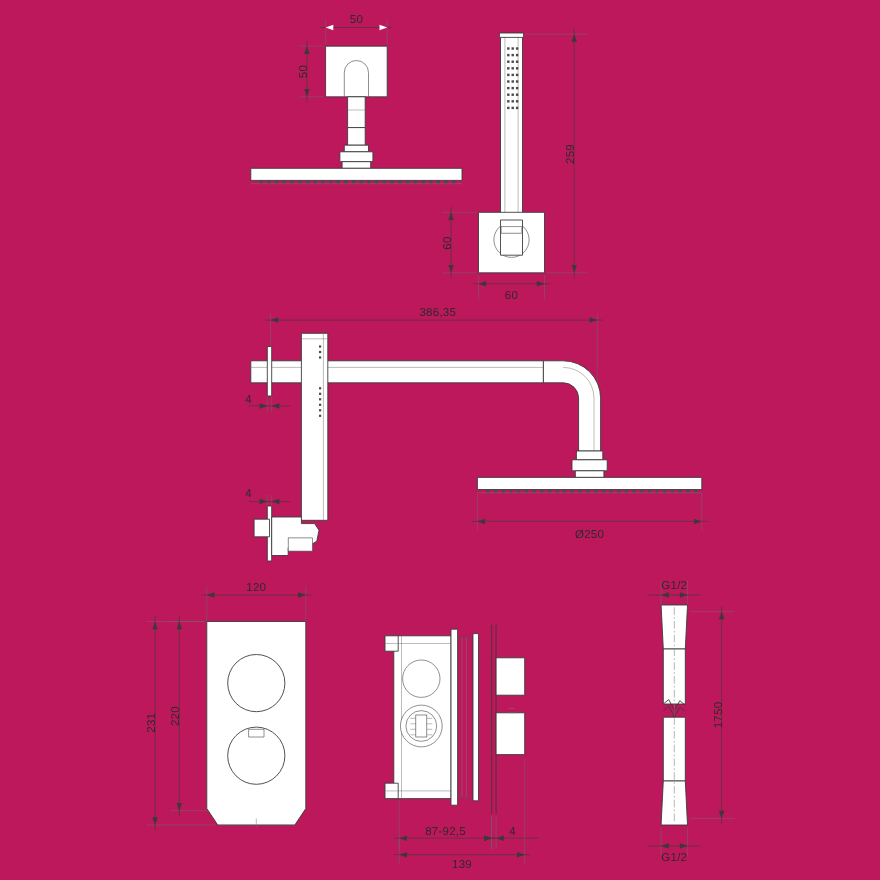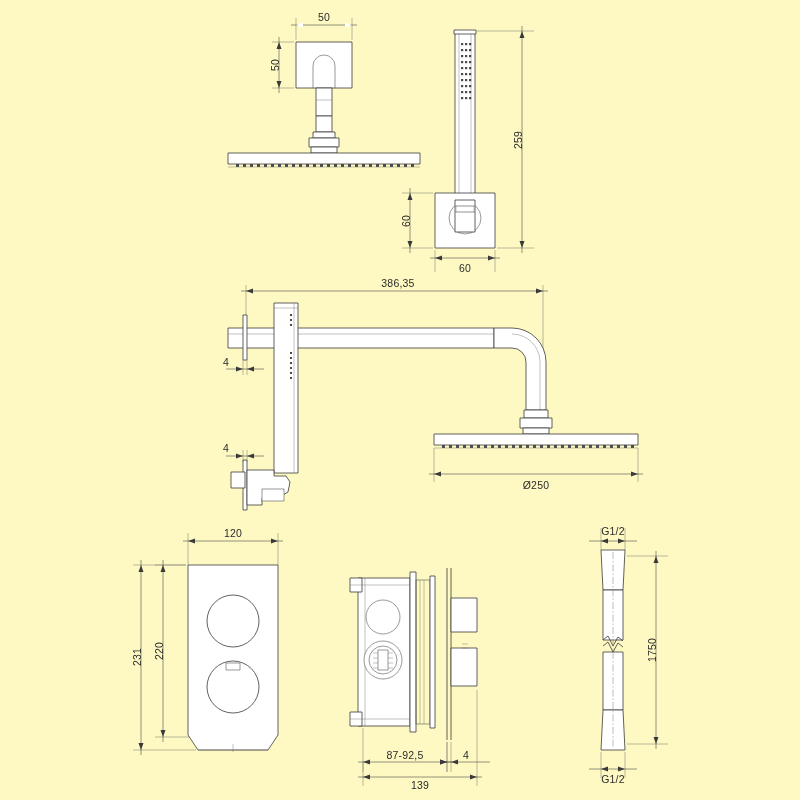--- a/index.html
+++ b/index.html
@@ -10,21 +10,21 @@
   body {
     width: 800px;
     height: 800px;
     font-family: "Liberation Sans", sans-serif;
     overflow: hidden;
   }
   #sheet {
     position: relative;
     width: 800px;
     height: 800px;
-    background: #fef9c3;
+    background: #be185d;
   }
   svg#drawing {
     position: absolute;
     top: 0;
     left: 0;
     width: 800px;
     height: 800px;
     display: block;
   }
   .ln {

